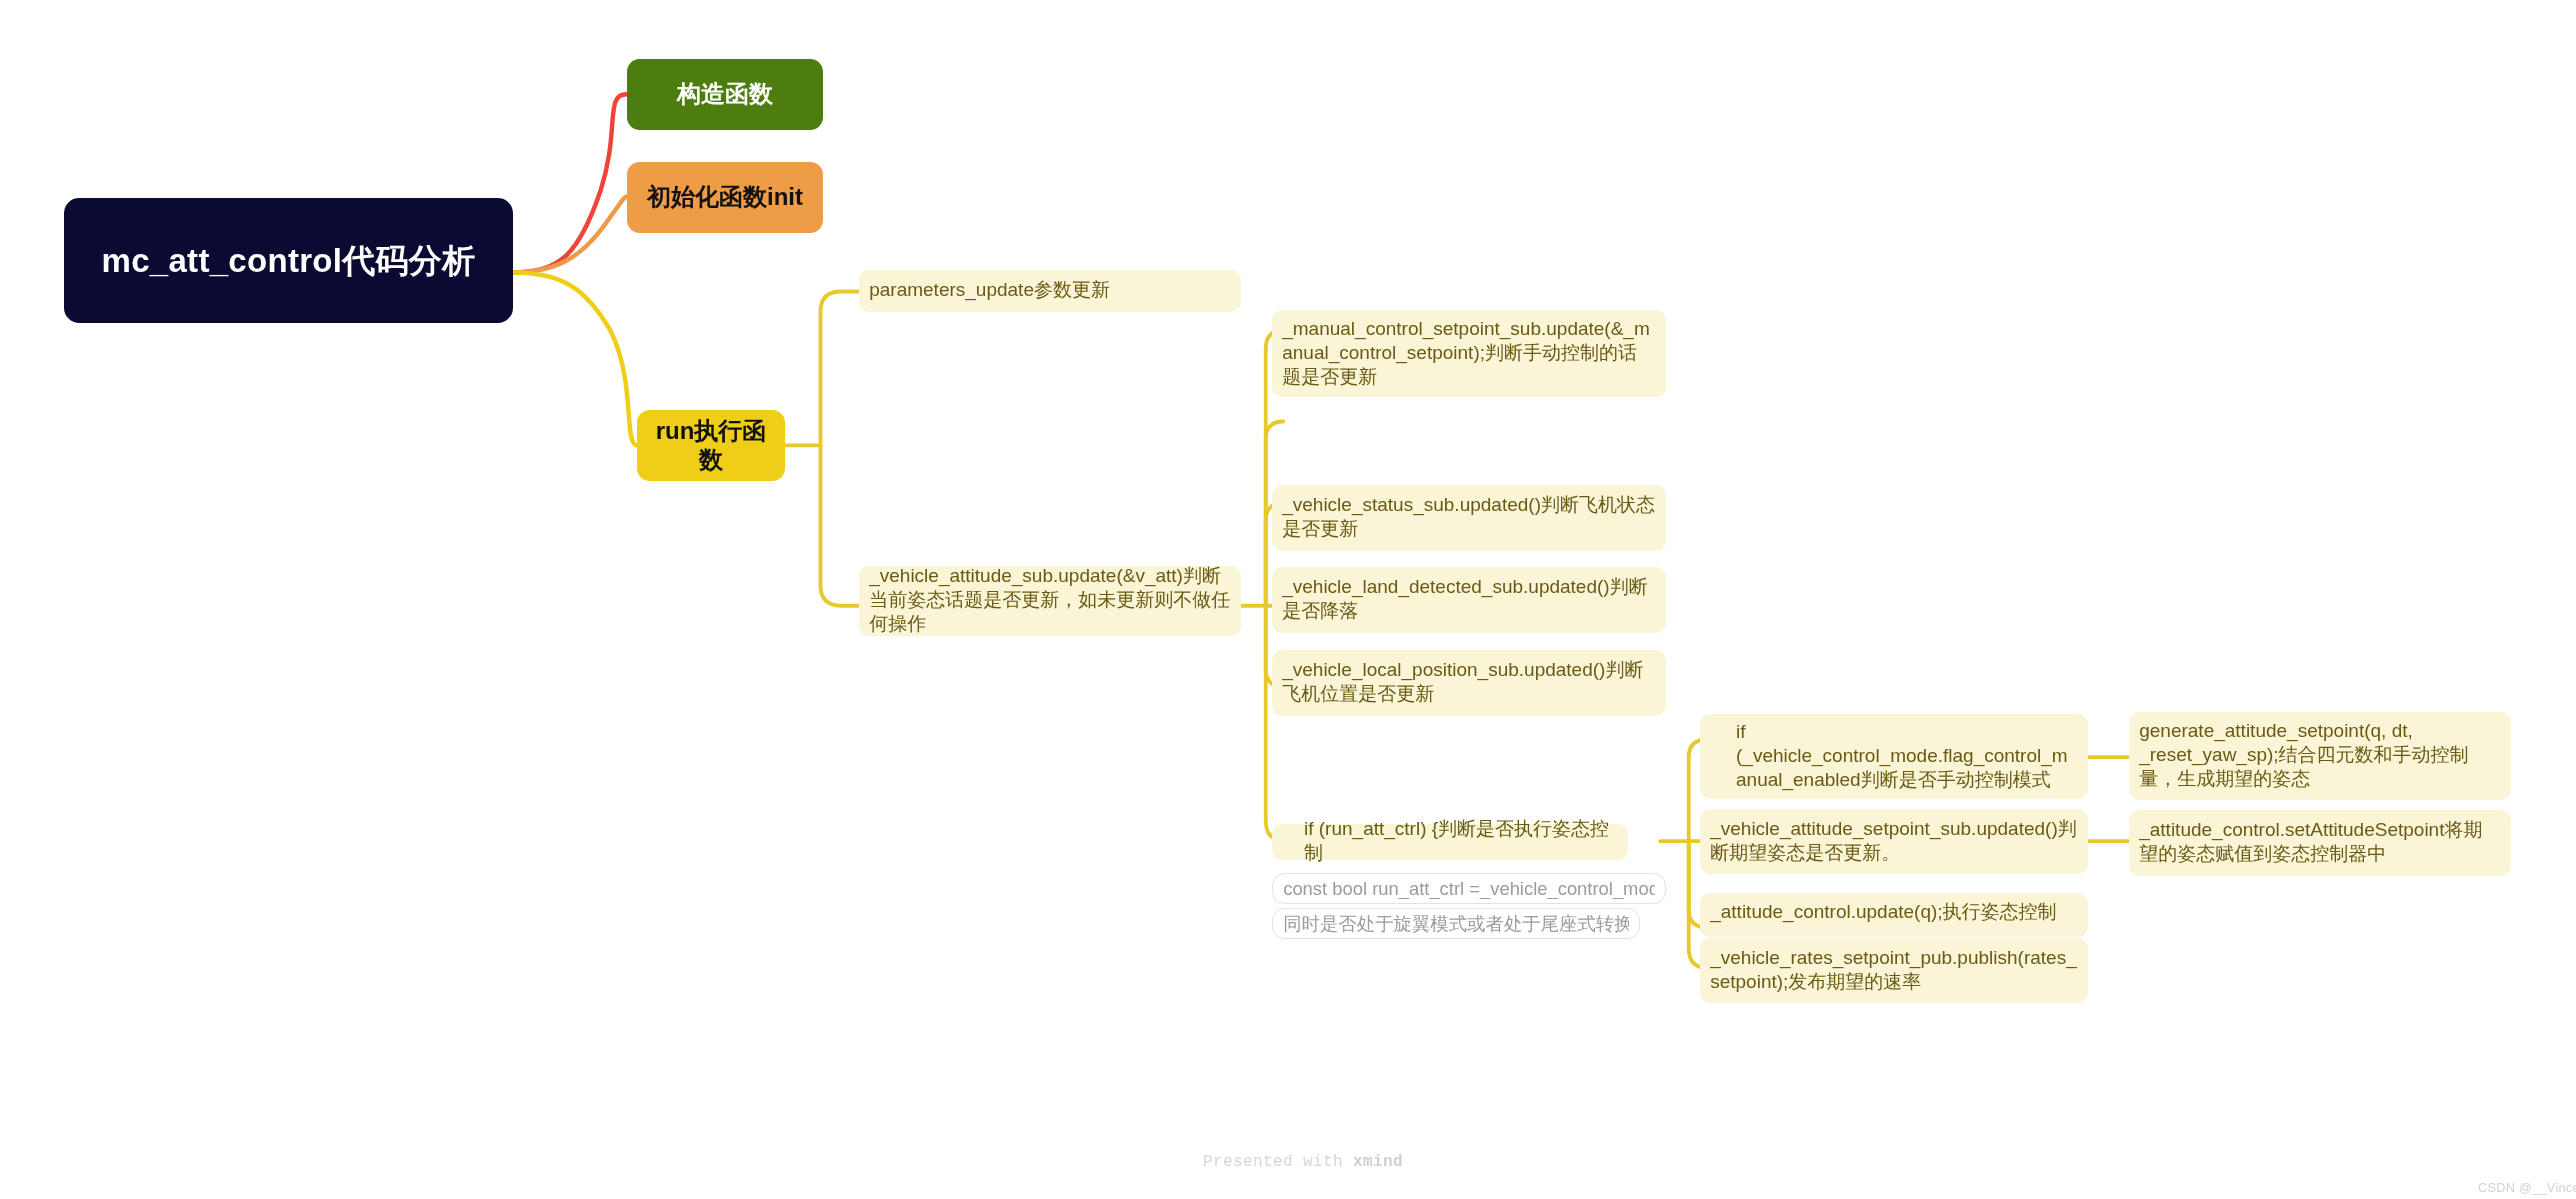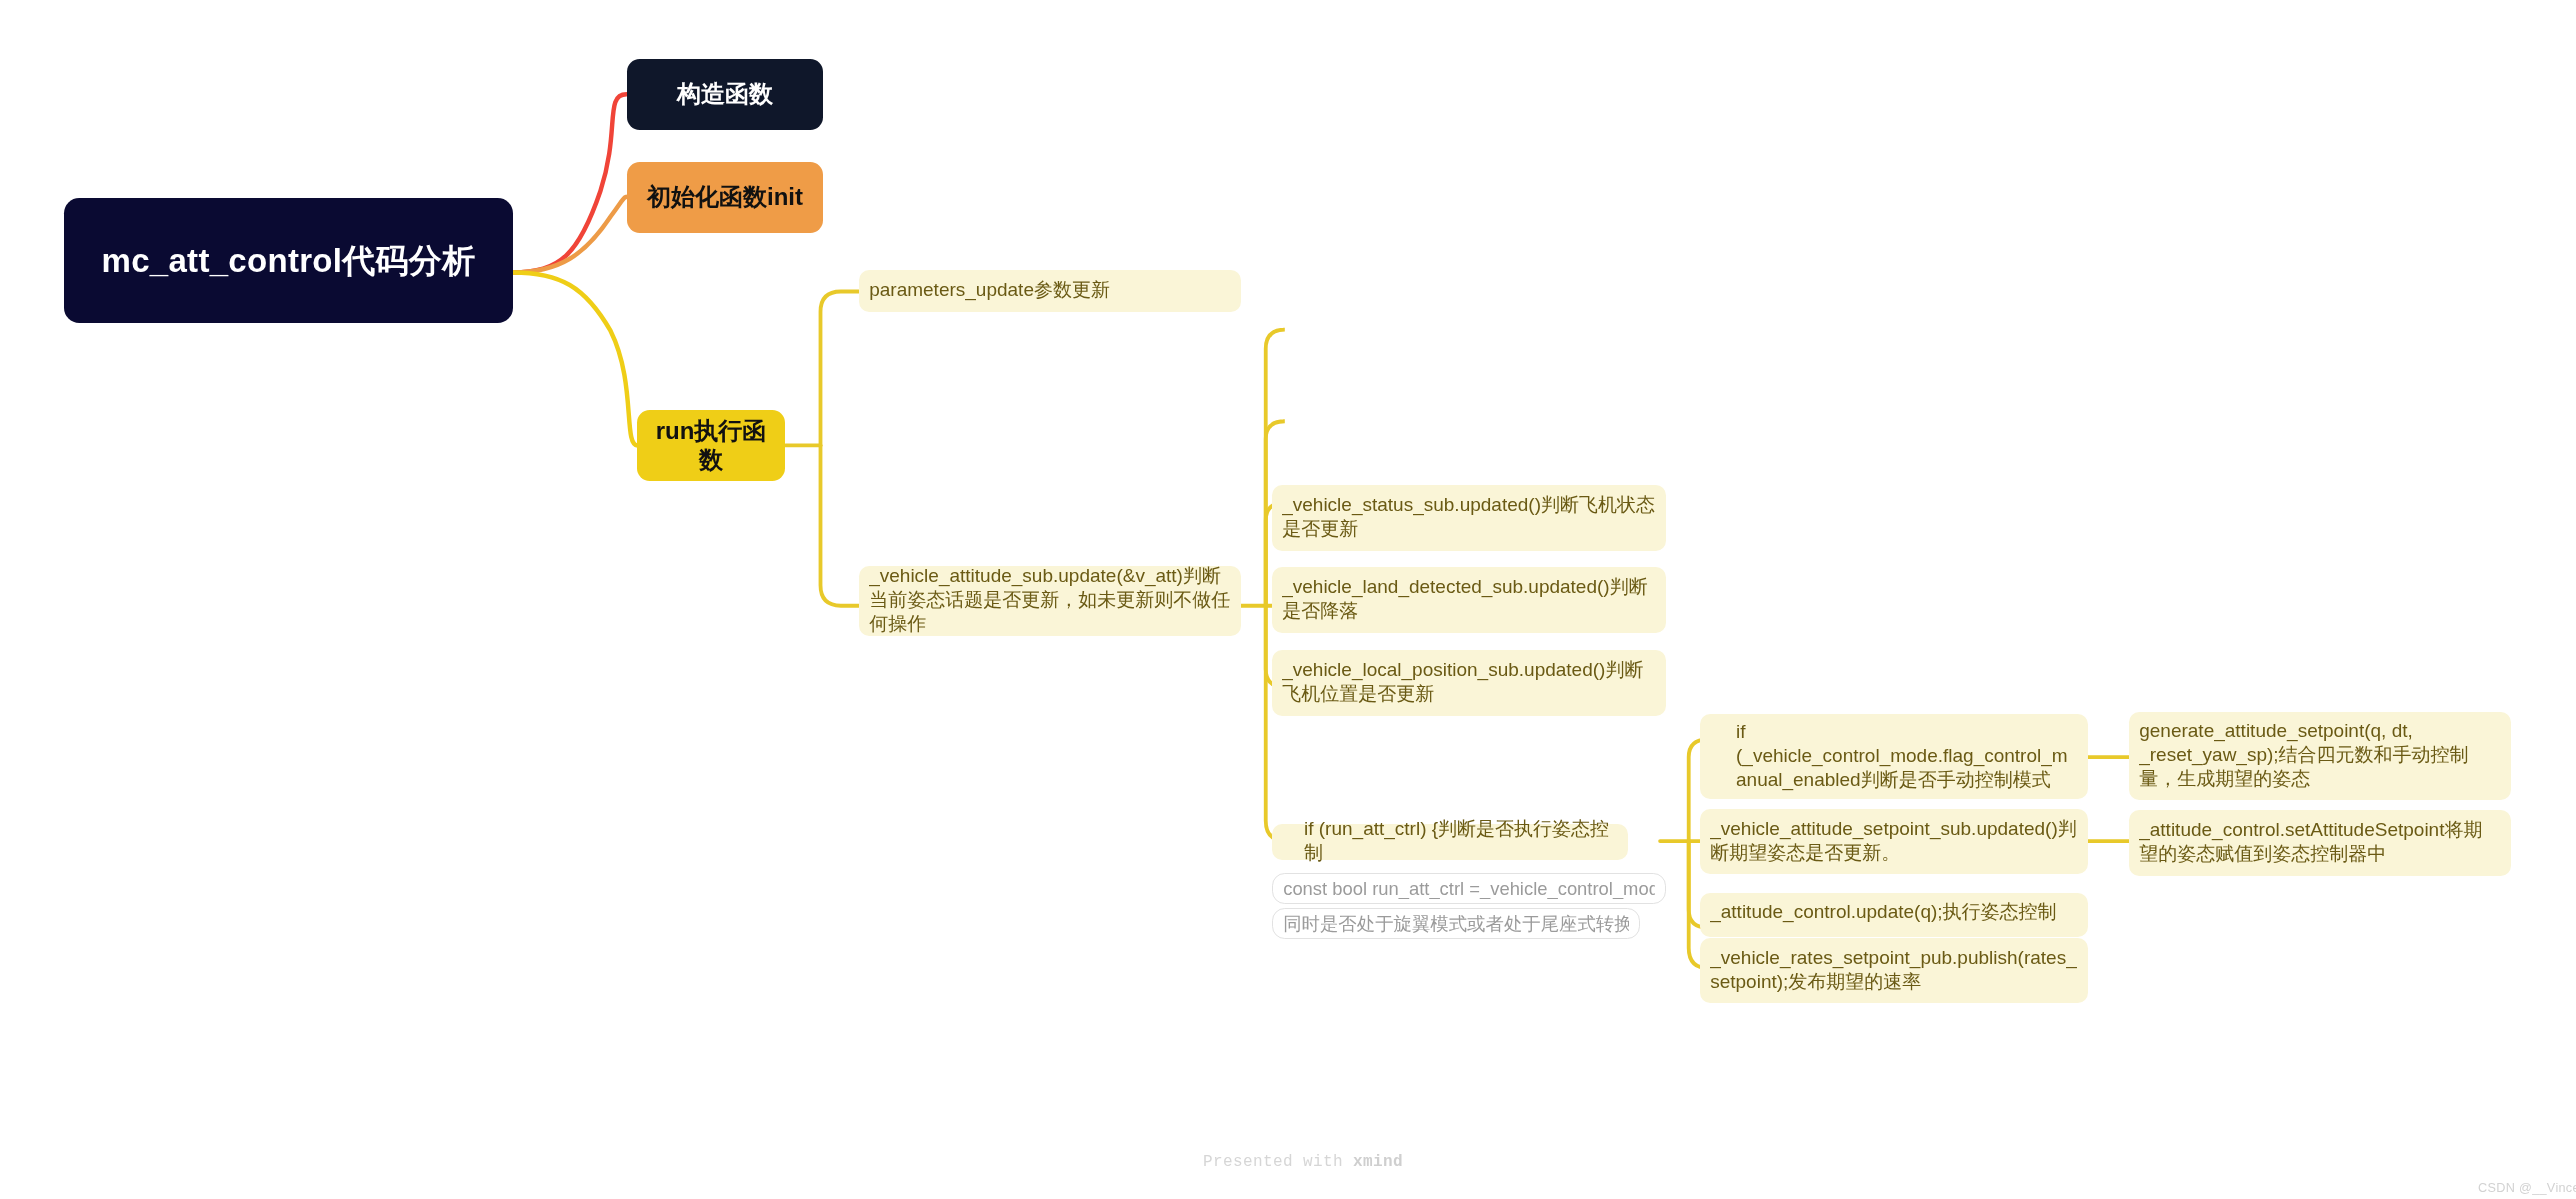--- a/index.html
+++ b/index.html
@@ -61,21 +61,21 @@
     justify-content: center;
     text-align: center;
     border-radius: 12.7px;
     padding: 3.8px 12.7px;
   }
   .node.branch .label {
     font-size: 24px;
     font-weight: 700;
     line-height: 1.2;
   }
-  .node.branch.red   { background: #0f172a; }
+  .node.branch.red   { background: #4d7c0f; }
   .node.branch.red   .label { color: #ffffff; }
   .node.branch.orange{ background: #EF9C47; }
   .node.branch.orange .label { color: #111111; }
   .node.branch.yellow{ background: #EFCE17; }
   .node.branch.yellow .label { color: #111111; }
 
   
   .node.leaf {
     background: #FAF5D7;
     border-radius: 10.2px;
@@ -183,20 +183,23 @@
   </div>
 
   <div class="node leaf" style="left:859px; top:270px; width:382px; height:42px;">
     <span class="label">parameters_update参数更新</span>
   </div>
 
   <div class="node leaf" style="left:859px; top:566px; width:382px; height:70px;">
     <span class="label">_vehicle_attitude_sub.update(&amp;v_att)判断当前姿态话题是否更新，如未更新则不做任何操作</span>
   </div>
 
+  <div class="node leaf" style="left:1272px; top:310px; width:394px; height:87px;">
+    <span class="label">_manual_control_setpoint_sub.update(&amp;_manual_control_setpoint);判断手动控制的话题是否更新</span>
+  </div>
 
 
   <div class="node leaf" style="left:1272px; top:485px; width:394px; height:66px;">
     <span class="label">_vehicle_status_sub.updated()判断飞机状态是否更新</span>
   </div>
 
   <div class="node leaf" style="left:1272px; top:567px; width:394px; height:66px;">
     <span class="label">_vehicle_land_detected_sub.updated()判断是否降落</span>
   </div>
 

